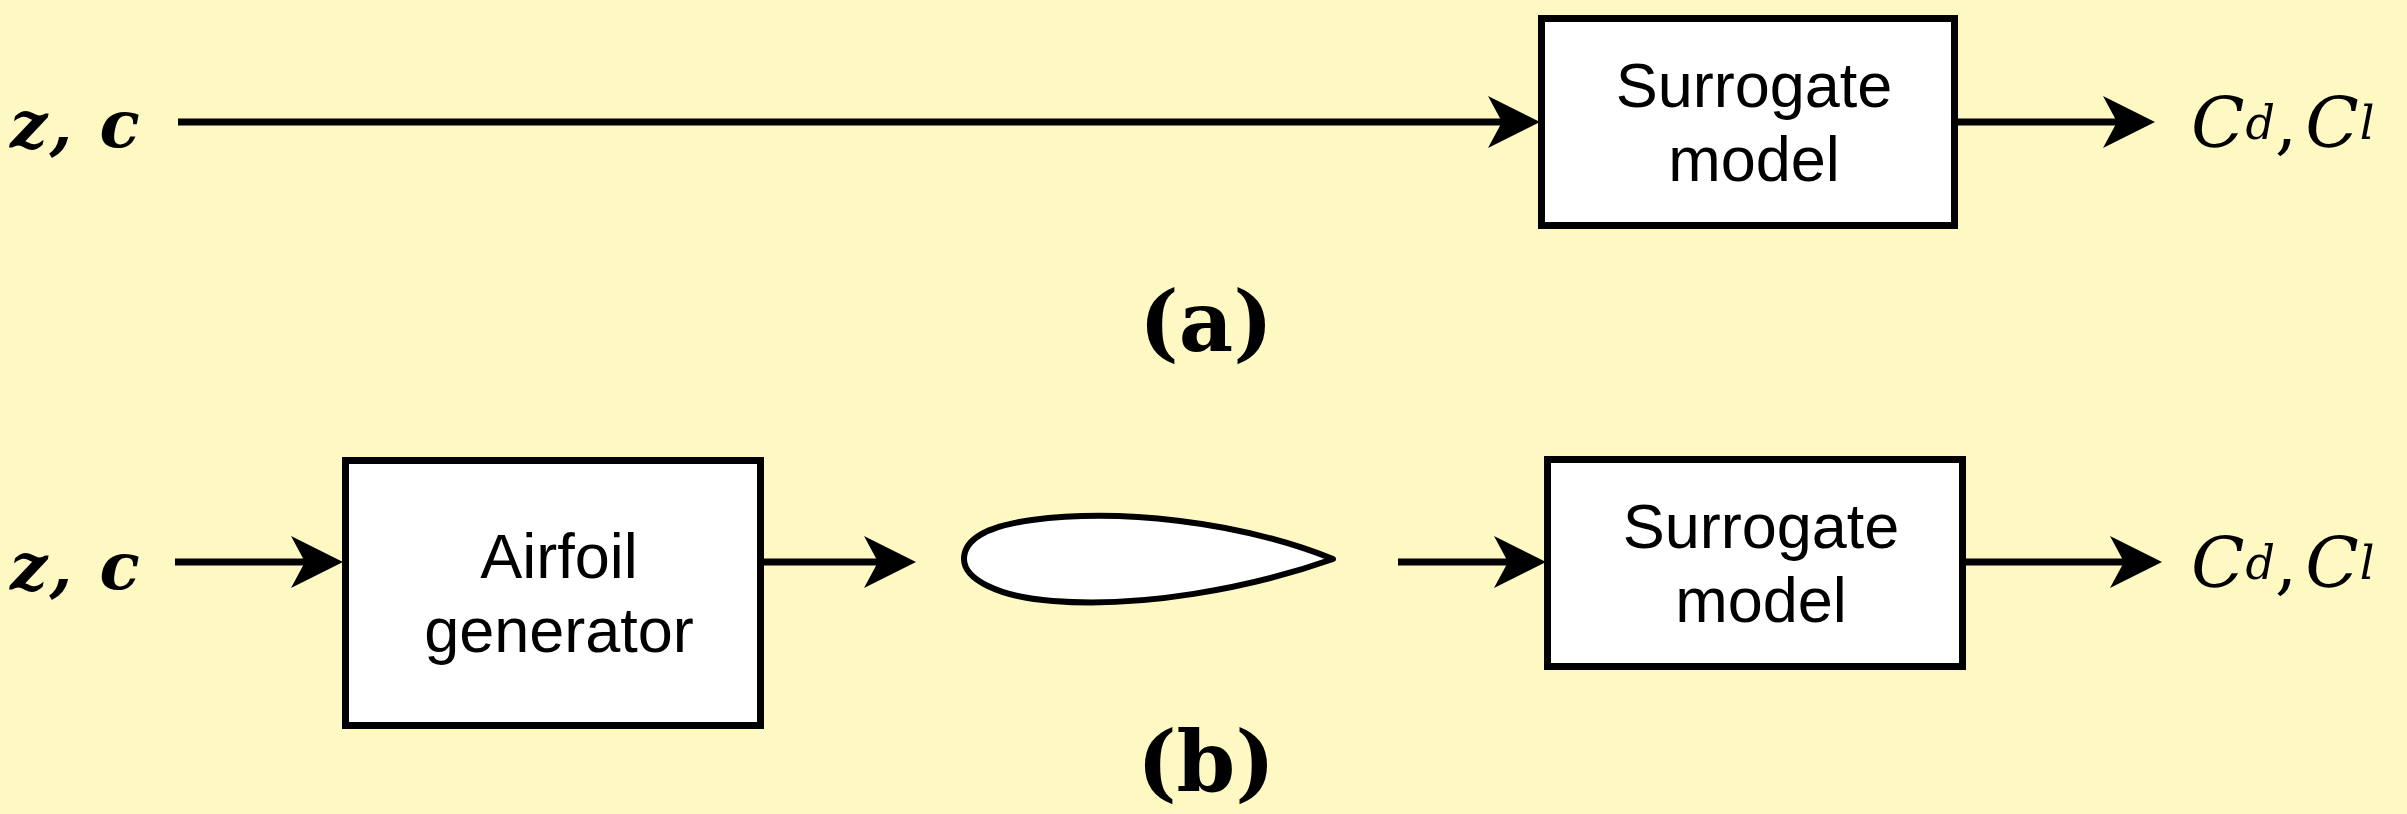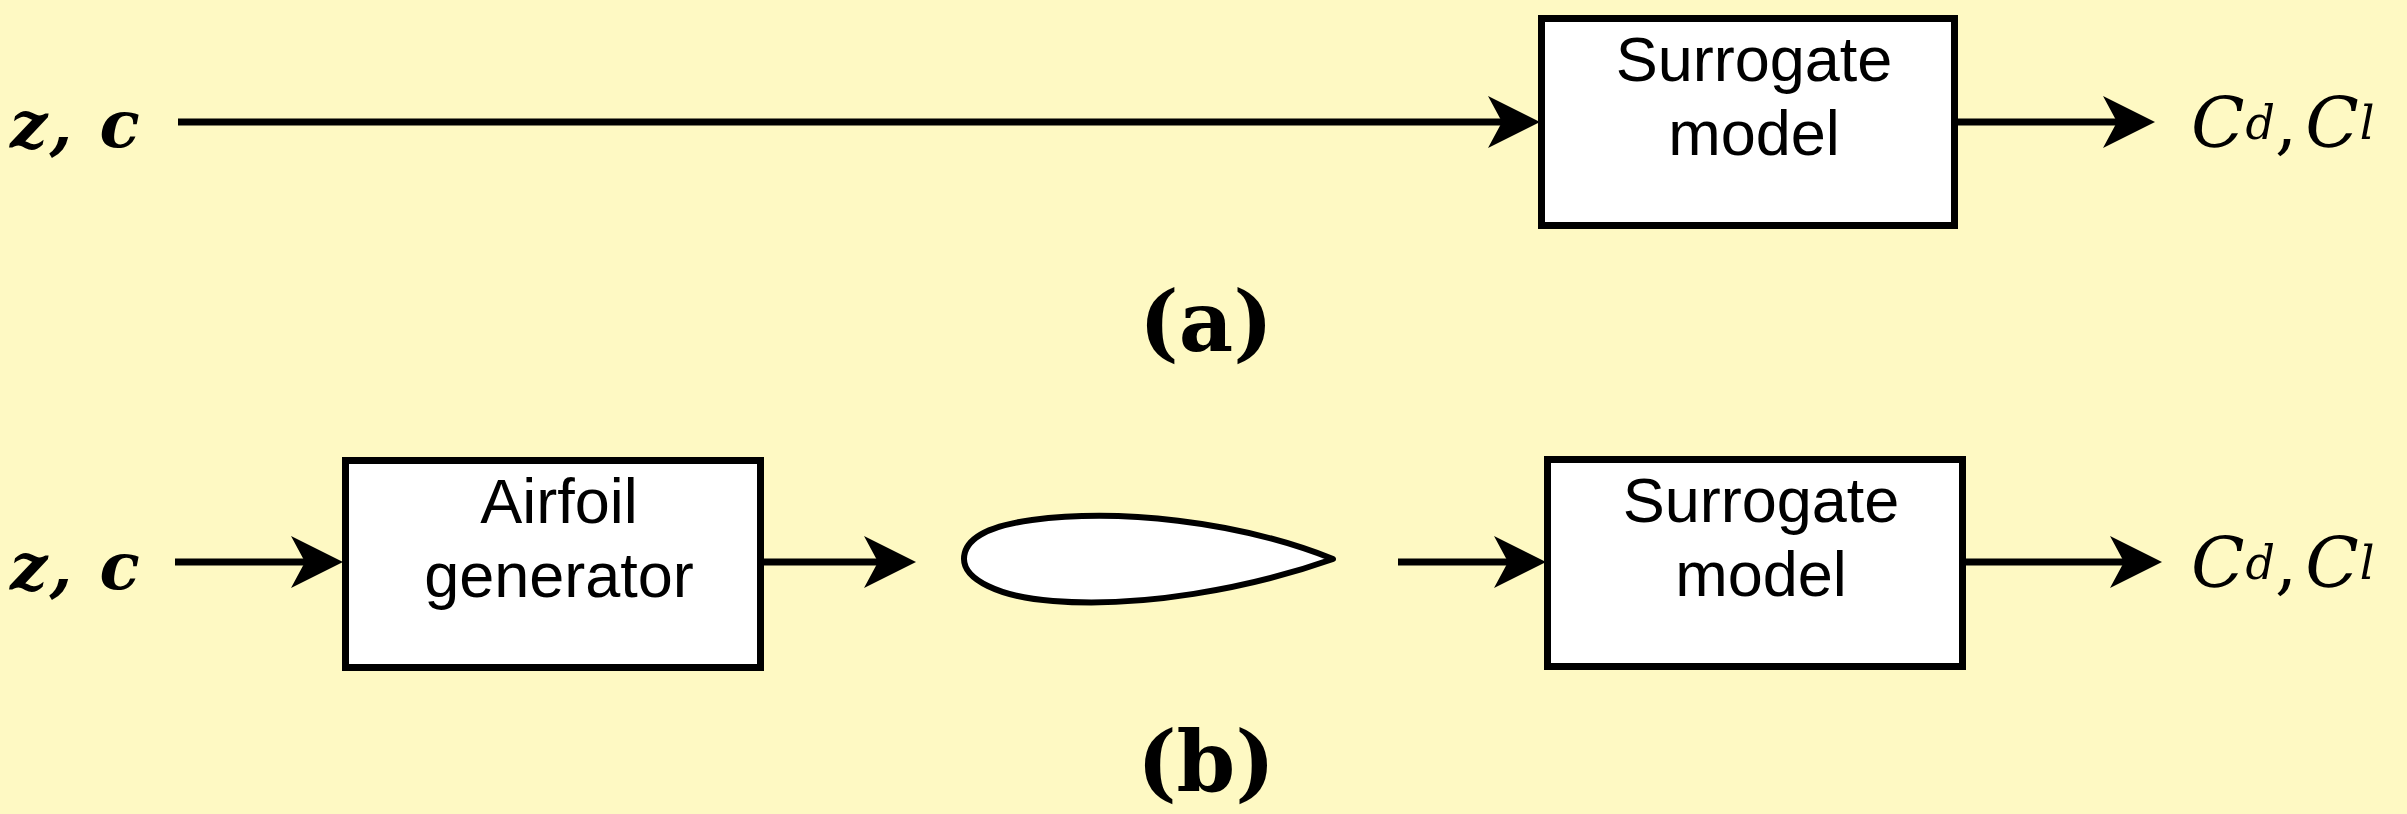--- a/index.html
+++ b/index.html
@@ -21,20 +21,21 @@
     top: 0;
     width: 2407px;
     height: 814px;
   }
   .block-box {
     position: absolute;
     box-sizing: border-box;
     border: 7px solid #000000;
     background: #ffffff;
     display: flex;
+    align-items: center;
     justify-content: center;
     text-align: center;
     padding-left: 12px;
   }
   .block-label {
     font-family: "Liberation Sans", sans-serif;
     font-size: 63px;
     line-height: 74px;
     color: #000000;
     white-space: pre-line;
@@ -137,21 +138,21 @@
       <span class="sub">d</span>
       <span class="sep">,</span>
       <span>C</span>
       <span class="sub">l</span>
   </div>
 
   <div class="caption" style="left: 1106px; top: 271px;">(a)</div>
 
   <div class="math-label input-label" style="left: 10px; top: 526px; height: 80px;">z, c</div>
 
-  <div class="block-box" style="left: 342px; top: 457px; width: 422px; height: 214px;">
+  <div class="block-box" style="left: 342px; top: 457px; width: 422px; height: 272px;">
     <div class="block-label">Airfoil
 generator</div>
   </div>
 
   <div class="block-box" style="left: 1544px; top: 456px; width: 422px; height: 214px;">
     <div class="block-label">Surrogate
 model</div>
   </div>
 
   <div class="math-label output-label" style="left: 2191px; top: 513px; height: 100px;">

